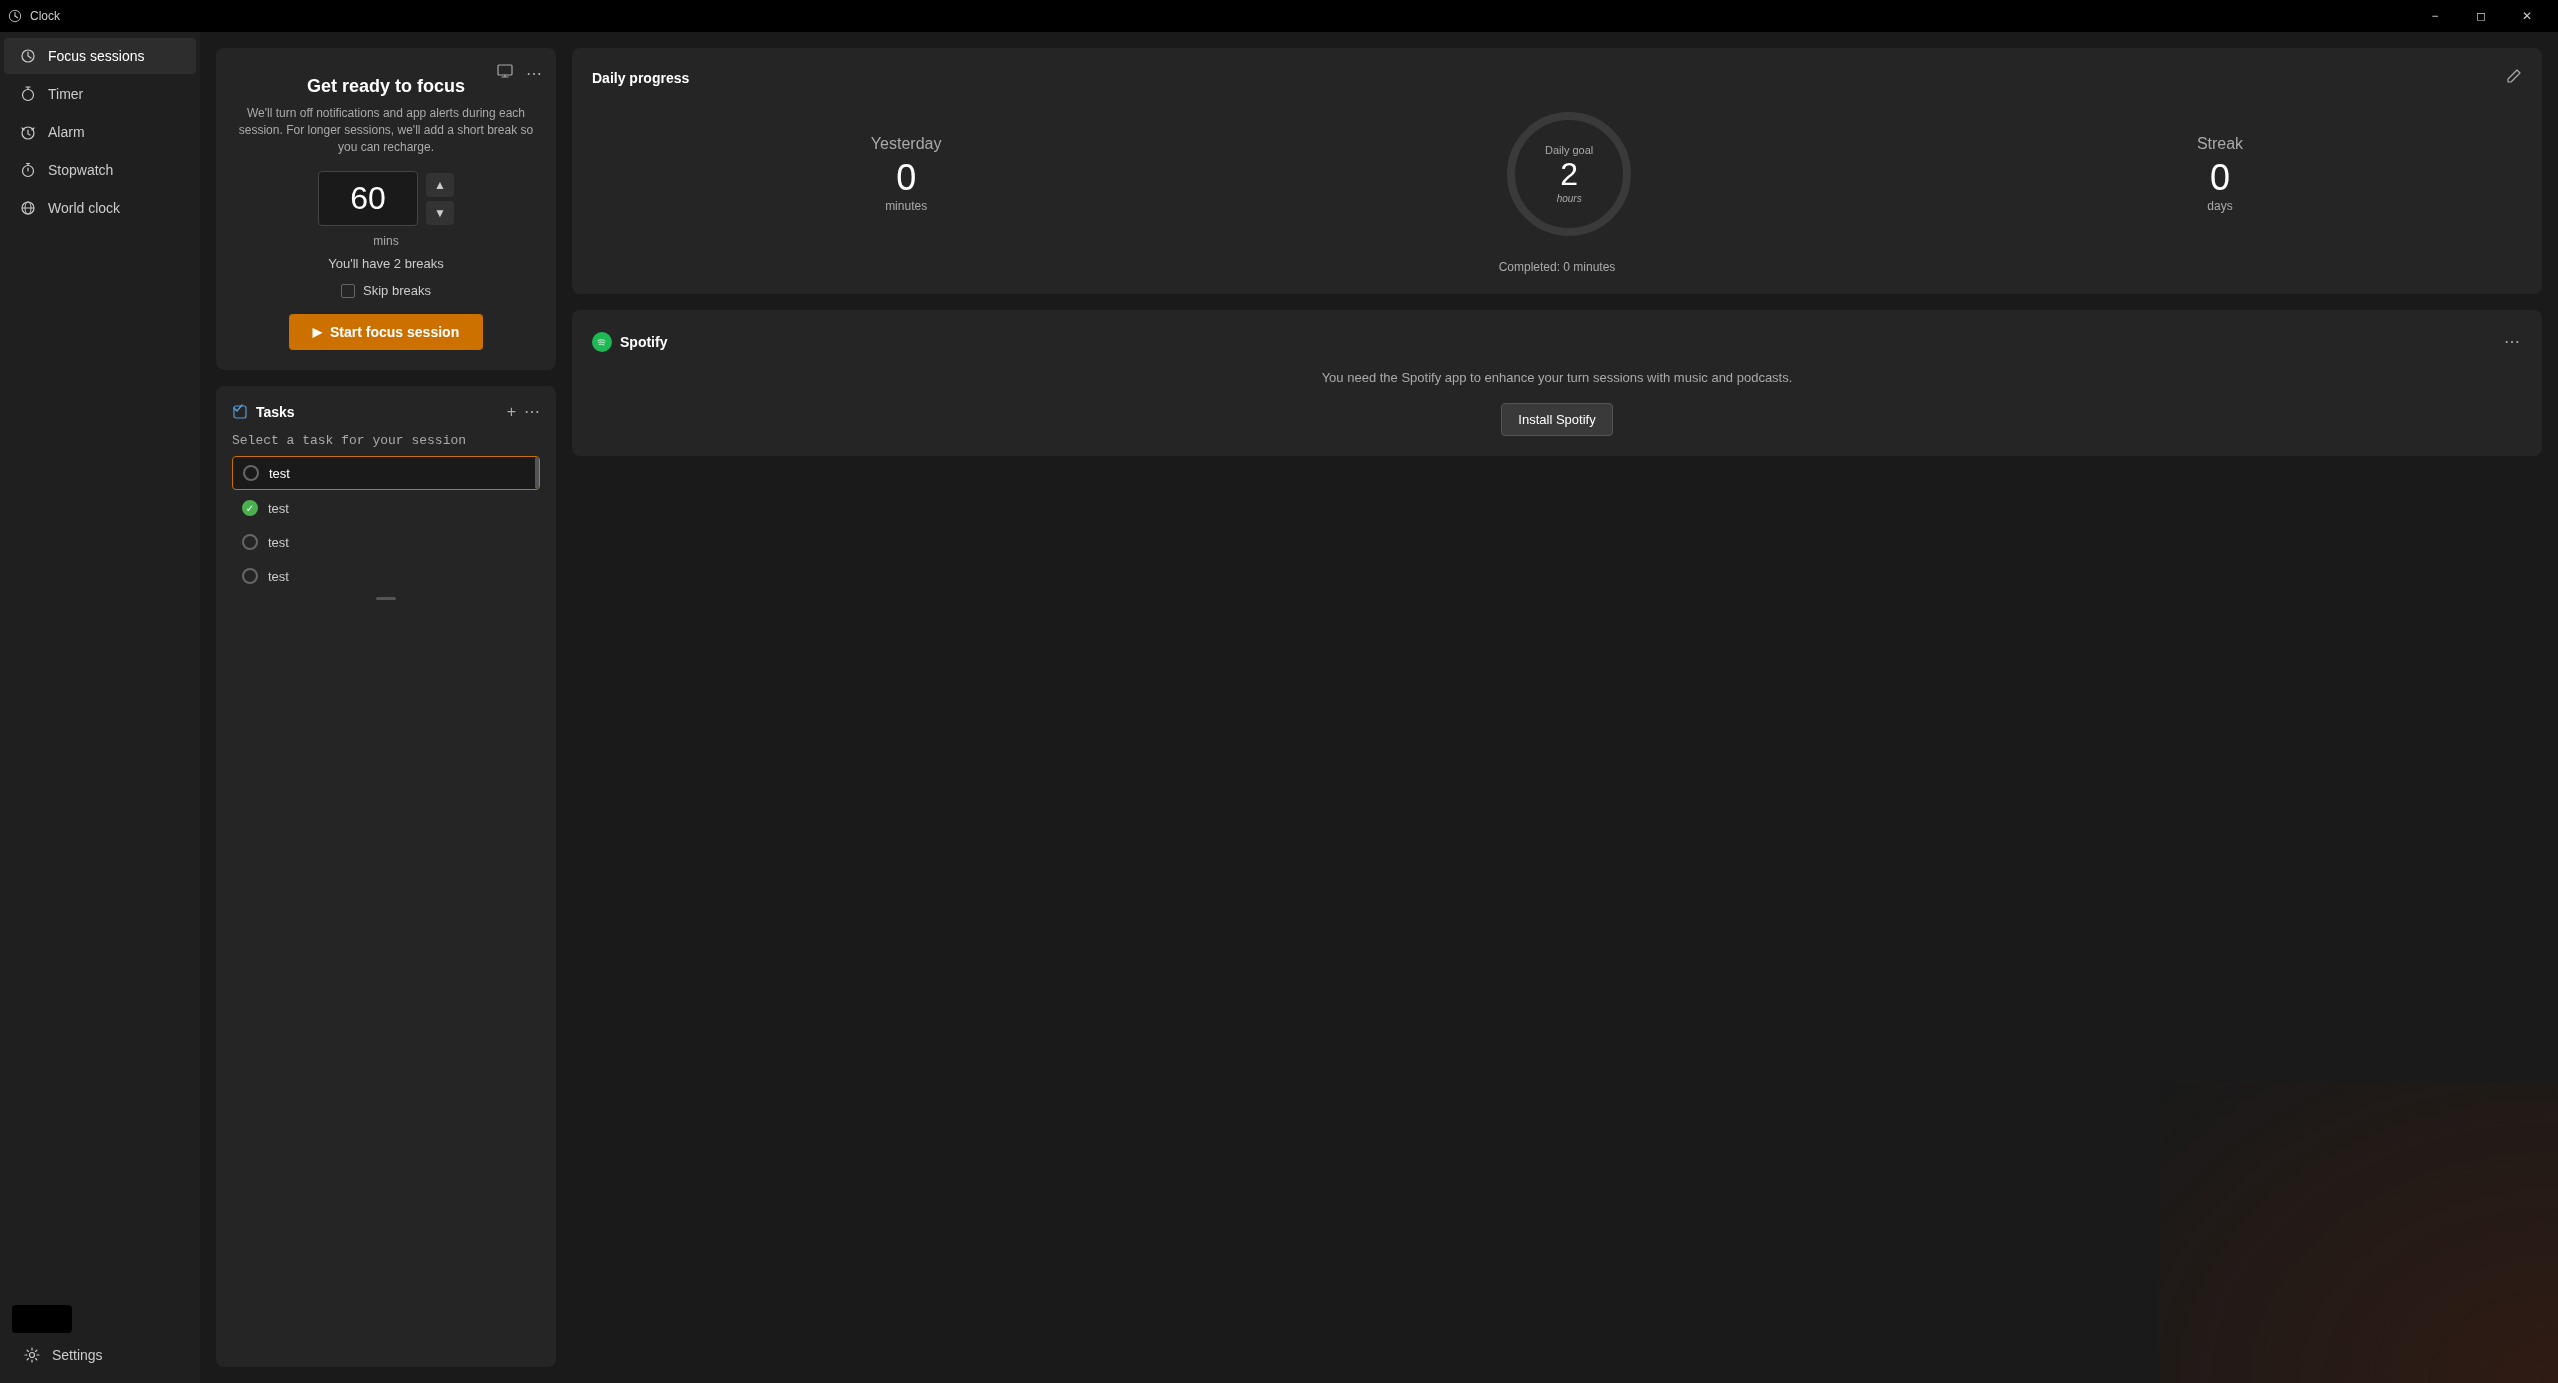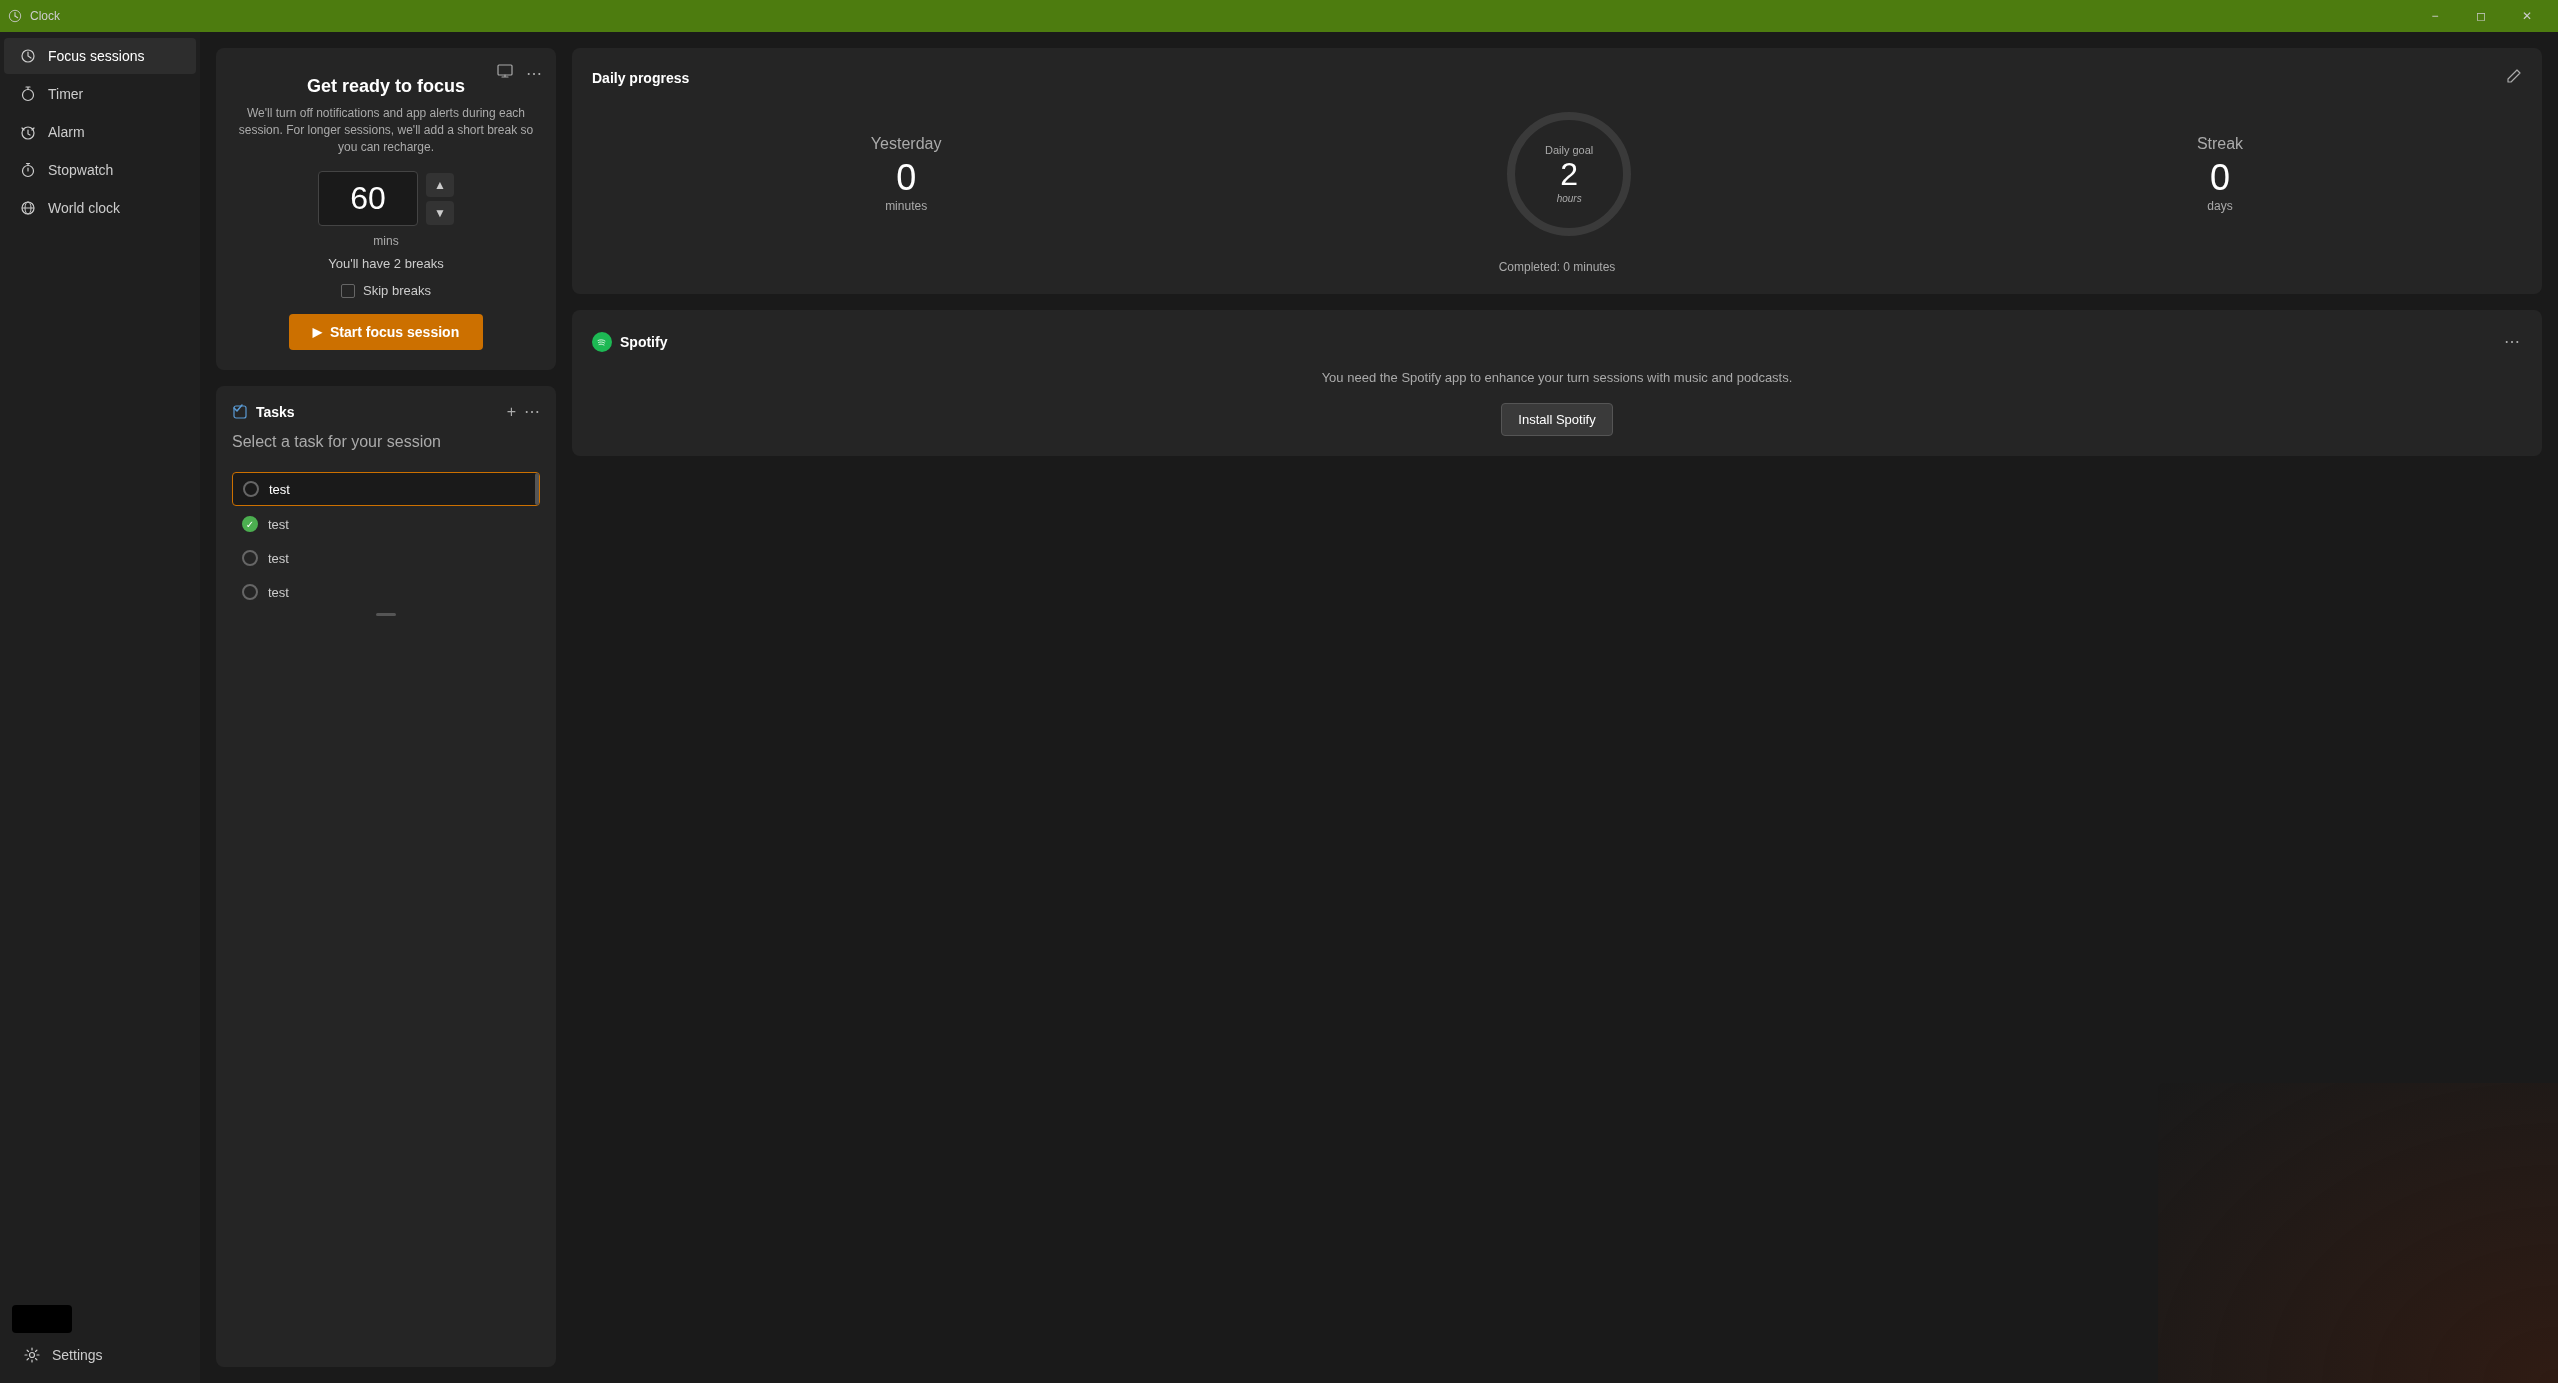--- a/index.html
+++ b/index.html
@@ -12,21 +12,21 @@
       overflow: hidden;
       display: flex;
       flex-direction: column;
     }
 
     
     .titlebar {
       display: flex;
       align-items: center;
       justify-content: space-between;
-      background: #4d7c0f;
+      background: #000000;
       height: 32px;
       padding: 16px 8px;
       flex-shrink: 0;
     }
     .titlebar-left {
       display: flex;
       align-items: center;
       gap: 8px;
     }
     .titlebar-icon {
@@ -276,23 +276,24 @@
       gap: 8px;
     }
     .tasks-action-btn {
       background: transparent;
       border: none;
       color: #aaa;
       cursor: pointer;
       font-size: 16px;
     }
     .task-select-label {
-      font-size: 16px;
-      color: #aaa;
-      margin-bottom: 21px;
+      font-size: 13px;
+      color: #aaa;
+      margin-bottom: 8px;
+      font-family: Liberation Mono, monospace;
     }
     .task-list {
       display: flex;
       flex-direction: column;
       gap: 2px;
     }
     .task-item {
       display: flex;
       align-items: center;
       gap: 10px;

